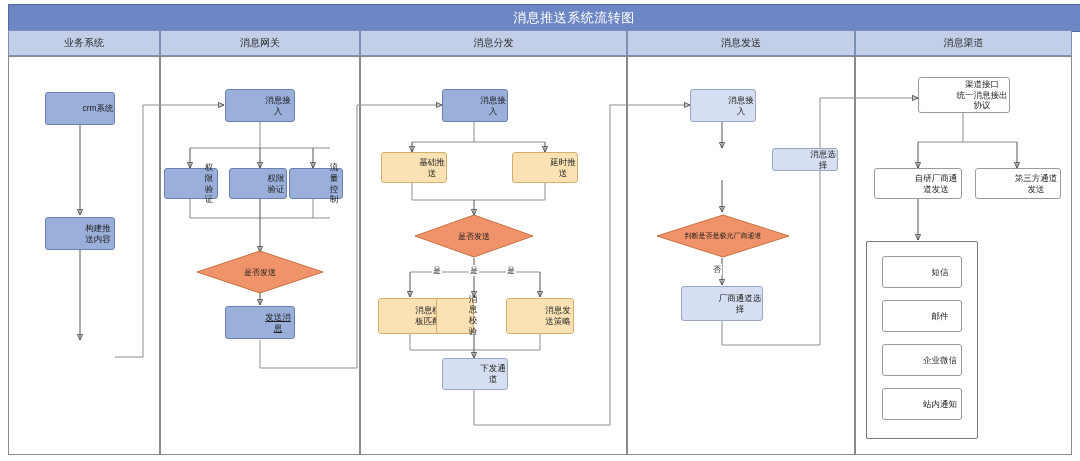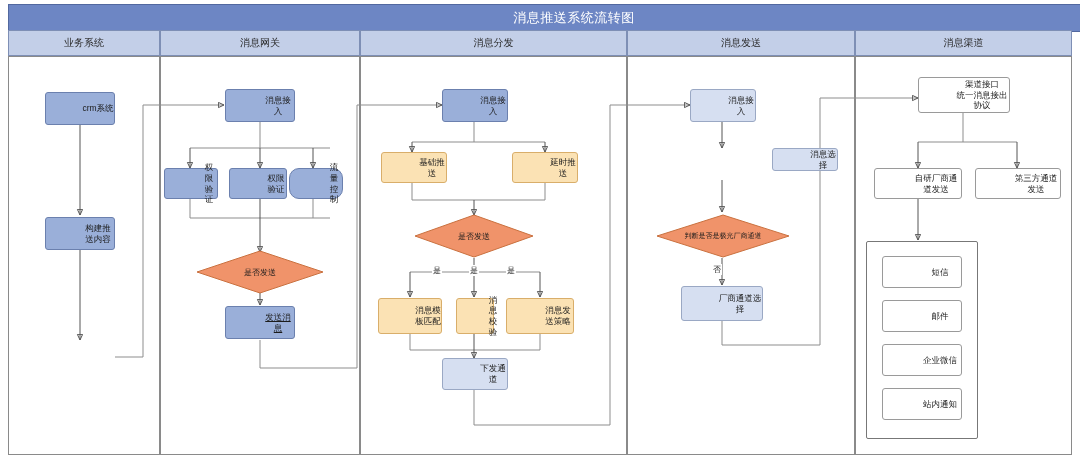--- a/index.html
+++ b/index.html
@@ -137,21 +137,21 @@
     <line x1="1017" y1="142" x2="1017" y2="168" marker-end="url(#ar)"></line>
     <line x1="918" y1="199" x2="918" y2="240" marker-end="url(#ar)"></line>
   </svg>
 
   <div class="node n-blue" style="left:45px;top:92px;width:70px;height:33px;">crm系统</div>
   <div class="node n-blue" style="left:45px;top:217px;width:70px;height:33px;">构建推送内容</div>
 
   <div class="node n-blue" style="left:225px;top:89px;width:70px;height:33px;">消息接入</div>
   <div class="node n-blue" style="left:164px;top:168px;width:54px;height:31px;">权限验证</div>
   <div class="node n-blue" style="left:229px;top:168px;width:58px;height:31px;">权限验证</div>
-  <div class="node n-blue" style="left:289px;top:168px;width:54px;height:31px;border-radius:10px;">流量控制</div>
+  <div class="node n-blue" style="left:289px;top:168px;width:54px;height:31px;">流量控制</div>
 
   <div class="diamond" style="left:196px;top:250px;width:128px;height:44px;">
     <svg width="128" height="44" viewBox="0 0 128 44">
       <polygon points="64,1 127,22 64,43 1,22" fill="#f0936a" stroke="#c9713f" stroke-width="1"></polygon>
     </svg>
     <div class="dlabel">是否发送</div>
   </div>
 
   <div class="node n-blue" style="left:225px;top:306px;width:70px;height:33px;text-decoration:underline;">发送消息</div>
 
@@ -164,21 +164,21 @@
       <polygon points="60,1 119,22 60,43 1,22" fill="#f0936a" stroke="#c9713f" stroke-width="1"></polygon>
     </svg>
     <div class="dlabel">是否发送</div>
   </div>
 
   <span class="elabel" style="left:432px;top:265px;">是</span>
   <span class="elabel" style="left:469px;top:265px;">是</span>
   <span class="elabel" style="left:506px;top:265px;">是</span>
 
   <div class="node n-cream" style="left:378px;top:298px;width:64px;height:36px;">消息模板匹配</div>
-  <div class="node n-cream" style="left:456px;top:298px;width:32px;height:36px;">消息校验</div>
+  <div class="node n-cream" style="left:436px;top:298px;width:32px;height:36px;font-family:Liberation Mono, monospace;">消息校验</div>
   <div class="node n-cream" style="left:506px;top:298px;width:68px;height:36px;">消息发送策略</div>
 
   <div class="node n-lightblue" style="left:442px;top:358px;width:66px;height:32px;">下发通道</div>
 
   <div class="node n-lightblue" style="left:690px;top:89px;width:66px;height:33px;">消息接入</div>
   <div class="node n-lightblue" style="left:731px;top:148px;width:66px;height:23px;margin-left:41px;">消息选择</div>
 
   <div class="diamond" style="left:656px;top:214px;width:134px;height:44px;">
     <svg width="134" height="44" viewBox="0 0 134 44">
       <polygon points="67,1 133,22 67,43 1,22" fill="#f0936a" stroke="#c9713f" stroke-width="1"></polygon>

